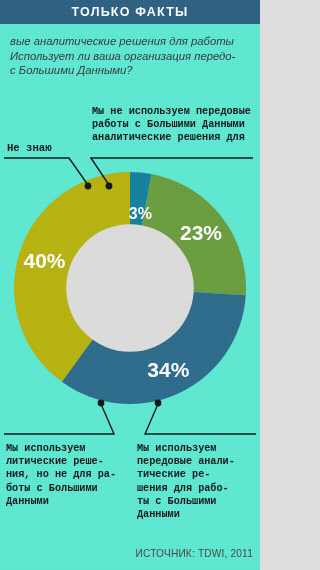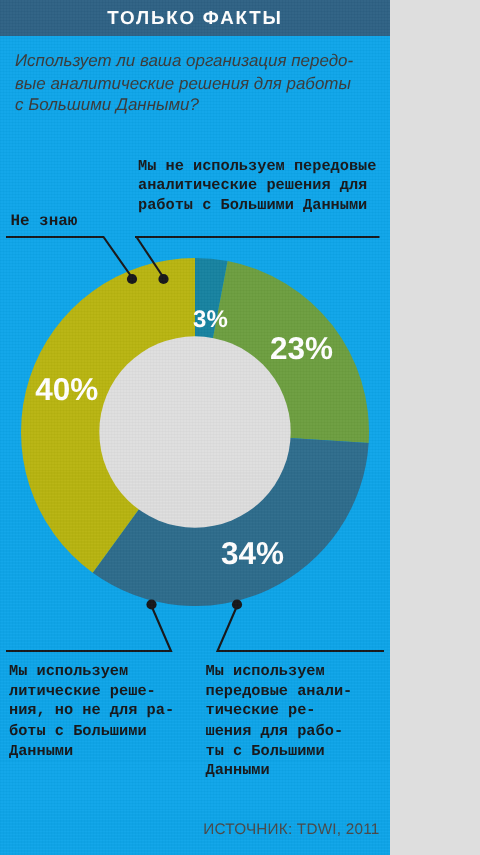--- a/index.html
+++ b/index.html
@@ -64,29 +64,29 @@
   
   .source{
     position:absolute;right:7px;top:548px;
     font-size:10.2px;color:#4a4a4a;letter-spacing:.15px;
     white-space:nowrap;z-index:20;
   }
 </style>
 </head>
 <body style="background: rgb(222, 222, 222);">
 
-<div id="root" style="background: #0ea5e9;">
+<div id="root" style="background: #5eead4;">
 
   <div class="header" style="background: rgb(46, 97, 132);">
     <div class="header-title" style="color: rgb(255, 255, 255);">ТОЛЬКО ФАКТЫ</div>
   </div>
 
   <div class="question">
+    <div class="line">вые аналитические решения для работы</div>
     <div class="line">Использует ли ваша организация передо-</div>
-    <div class="line">вые аналитические решения для работы</div>
     <div class="line">с Большими Данными?</div>
   </div>
 
   <div id="donut-wrap">
     <svg id="donut" viewBox="0 0 232 232" xmlns="http://www.w3.org/2000/svg">
       <g id="slices">
           <path d="M 116 116 L 116 0 A 116 116 0 0 1 137.73623249194404 2.0546789154721097 Z" fill="#1682a0"></path>
           <path d="M 116 116 L 137.73623249194404 2.0546789154721097 A 116 116 0 0 1 231.7711004976795 123.28370026540034 Z" fill="#6c9e3f"></path>
           <path d="M 116 116 L 231.7711004976795 123.28370026540034 A 116 116 0 0 1 47.81691073407313 209.8459713474939 Z" fill="#2e6c8c"></path>
           <path d="M 116 116 L 47.81691073407313 209.8459713474939 A 116 116 0 0 1 115.99999999999999 0 Z" fill="#b8b410"></path>
@@ -120,22 +120,22 @@
       <circle cx="158" cy="403" r="3.4"></circle>
     </g>
   </svg>
 
   <div class="callout" id="cal-dontknow">
     <div class="line">Не знаю</div>
   </div>
 
   <div class="callout" id="cal-notusing">
     <div class="line">Мы не используем передовые</div>
+    <div class="line">работы с Большими Данными</div>
     <div class="line">аналитические решения для</div>
-    <div class="line">работы с Большими Данными</div>
   </div>
 
   <div class="callout" id="cal-notbigdata">
     <div class="line">Мы используем</div>
     <div class="line">литические реше-</div>
     <div class="line">ния, но не для ра-</div>
     <div class="line">боты с Большими</div>
     <div class="line">Данными</div>
   </div>
 

